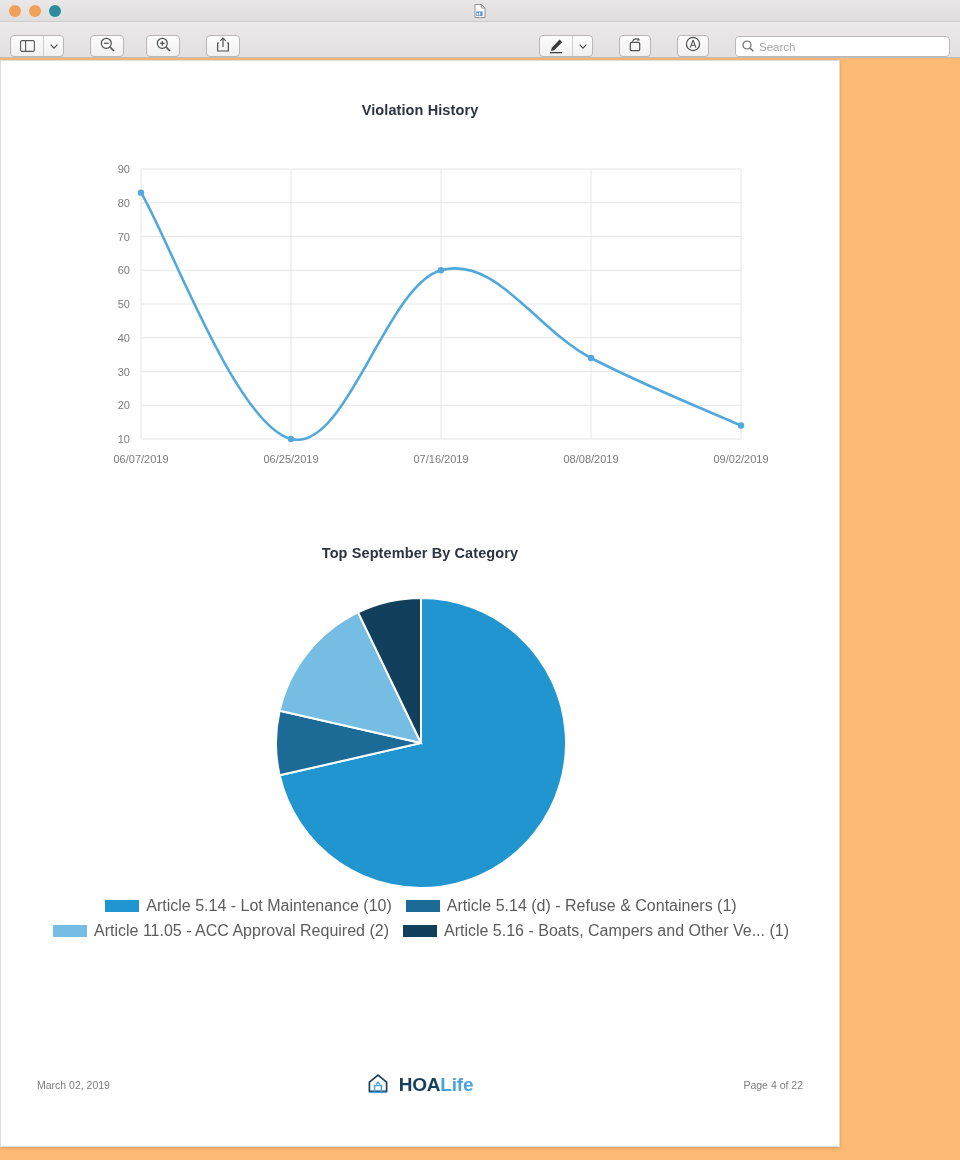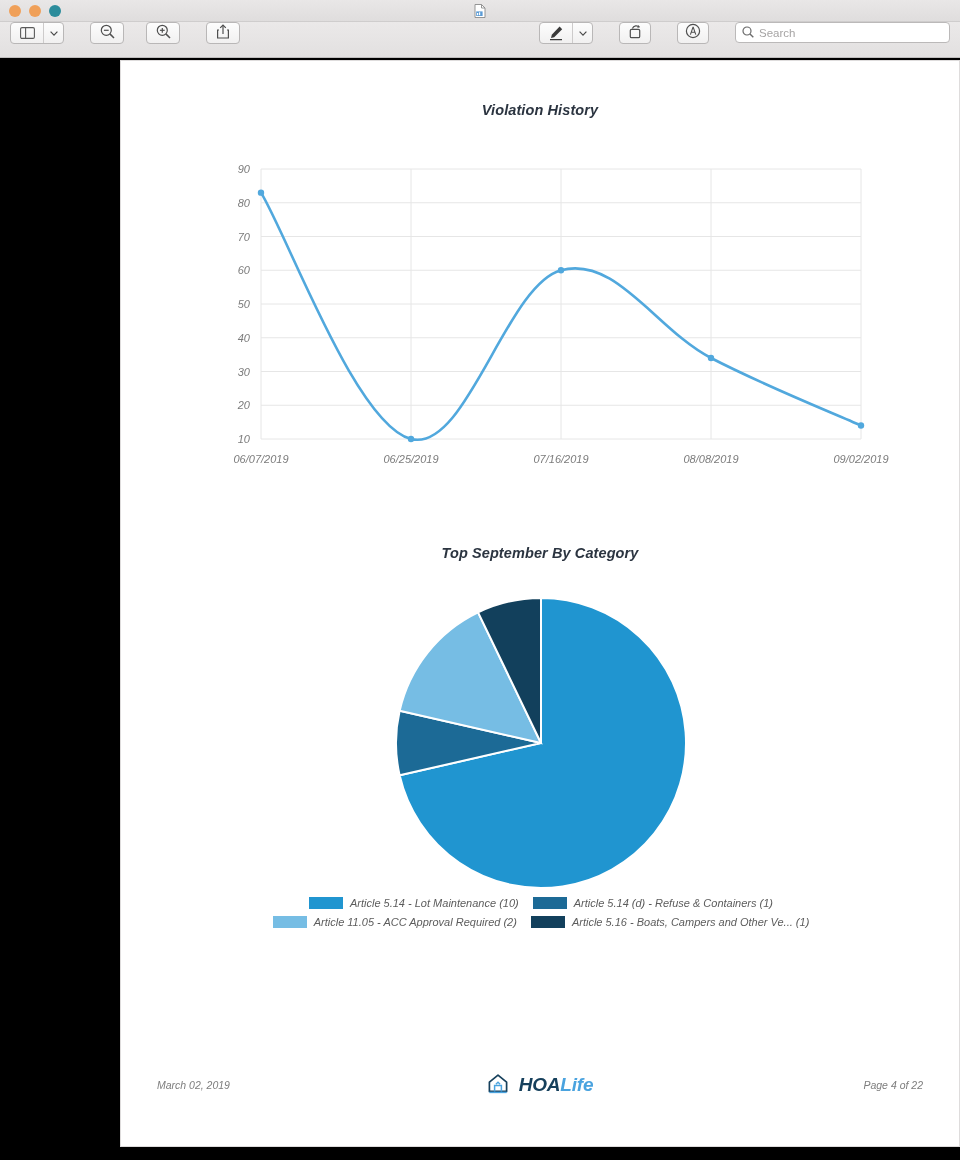--- a/index.html
+++ b/index.html
@@ -68,21 +68,21 @@
     display: inline-block;
     flex: 0 0 auto;
   }
 
   
   .toolbar {
     height: 36px;
     background: linear-gradient(to bottom, #ebe9e9 0%, #e2e0e0 100%);
     border-bottom: 1px solid #bfbdbd;
     display: flex;
-    align-items: flex-start;
+    align-items: flex-end;
     padding: 0 10px;
     flex: 0 0 auto;
     gap: 8px;
   }
 
   .tb-btn {
     height: 22px;
     min-width: 30px;
     background: linear-gradient(to bottom, #fdfdfd 0%, #f1f0f0 100%);
     border: 1px solid #b9b7b7;
@@ -136,27 +136,26 @@
     font-size: 11.5px;
     color: #333;
     background: transparent;
     width: 100%;
   }
   .search-box input::placeholder { color: #a6a4a4; }
 
   
   .pdf-area {
     flex: 1 1 auto;
-    background: #000000;
+    background: #fdba74;
     position: relative;
     overflow: hidden;
     display: flex;
-    justify-content: flex-end;
+    justify-content: flex-start;
     padding-top: 2px;
-    font-style: italic;
   }
 
   .page {
     width: 840px;
     height: 1087px;
     background: #ffffff;
     border: 1px solid #dedcdc;
     box-shadow: 0 1px 4px rgba(0,0,0,0.16);
     position: relative;
     flex: 0 0 auto;
@@ -214,21 +213,21 @@
     align-items: center;
     gap: 7px;
   }
   .legend-swatch {
     width: 34px;
     height: 12px;
     flex: 0 0 auto;
     display: block;
   }
   .legend-text {
-    font-size: 11px;
+    font-size: 16px;
     color: #5c5c5c;
     white-space: nowrap;
   }
   .legend-gap { width: 14px; }
 
   
   .page-footer {
     position: absolute;
     left: 0; right: 0;
     bottom: 44px;

